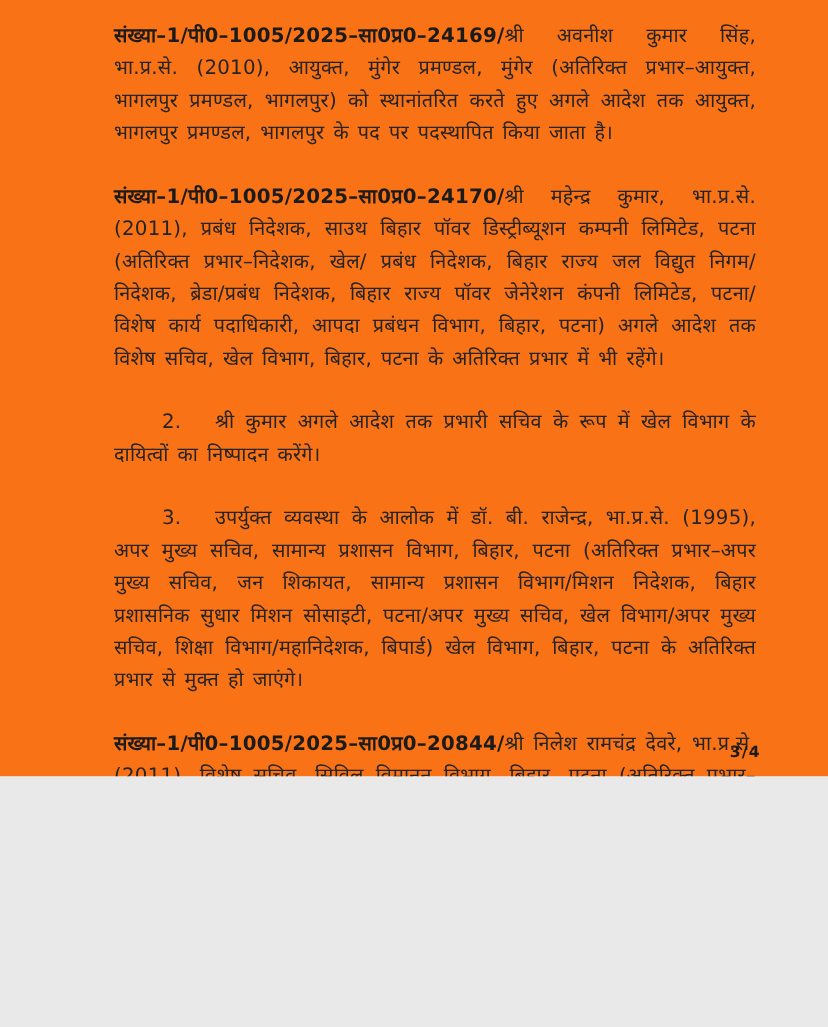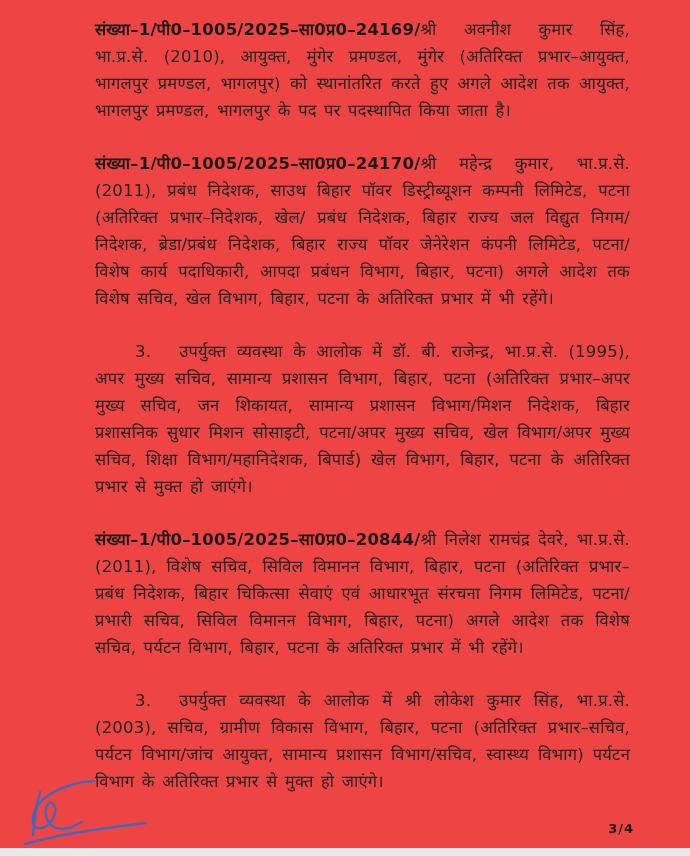--- a/index.html
+++ b/index.html
@@ -3,24 +3,24 @@
 <meta charset="utf-8">
 <style>
   html, body {
     margin: 0;
     padding: 0;
     background: #e9e9e9;
   }
   .page {
     position: relative;
     width: 690px;
-    height: 848px;
+    height: 647px;
     box-sizing: border-box;
     margin: 0 auto;
-    background: #ef4444;
+    background: #f97316;
     color: #242424;
     font-family: "DejaVu Sans", "Liberation Sans", sans-serif;
     font-size: 16.5px;
     line-height: 27px;
     padding: 16px 60px 0 95px;
     overflow: hidden;
   }
   .para {
     margin: 0 0 26px 0;
     text-align: justify;
@@ -58,20 +58,23 @@
 <div class="page">
 
   <p class="para order">
     <span class="ref">संख्या–1/पी0–1005/2025–सा0प्र0–24169/</span><span>श्री अवनीश कुमार सिंह, भा.प्र.से. (2010), आयुक्त, मुंगेर प्रमण्डल, मुंगेर (अतिरिक्त प्रभार–आयुक्त, भागलपुर प्रमण्डल, भागलपुर) को स्थानांतरित करते हुए अगले आदेश तक आयुक्त, भागलपुर प्रमण्डल, भागलपुर के पद पर पदस्थापित किया जाता है।</span>
   </p>
 
   <p class="para order">
     <span class="ref">संख्या–1/पी0–1005/2025–सा0प्र0–24170/</span><span>श्री महेन्द्र कुमार, भा.प्र.से. (2011), प्रबंध निदेशक, साउथ बिहार पॉवर डिस्ट्रीब्यूशन कम्पनी लिमिटेड, पटना (अतिरिक्त प्रभार–निदेशक, खेल/ प्रबंध निदेशक, बिहार राज्य जल विद्युत निगम/निदेशक, ब्रेडा/प्रबंध निदेशक, बिहार राज्य पॉवर जेनेरेशन कंपनी लिमिटेड, पटना/विशेष कार्य पदाधिकारी, आपदा प्रबंधन विभाग, बिहार, पटना) अगले आदेश तक विशेष सचिव, खेल विभाग, बिहार, पटना के अतिरिक्त प्रभार में भी रहेंगे।</span>
   </p>
 
+  <p class="para item">
+    <span class="num">2.</span><span>श्री कुमार अगले आदेश तक प्रभारी सचिव के रूप में खेल विभाग के दायित्वों का निष्पादन करेंगे।</span>
+  </p>
 
   <p class="para item">
     <span class="num">3.</span><span>उपर्युक्त व्यवस्था के आलोक में डॉ. बी. राजेन्द्र, भा.प्र.से. (1995), अपर मुख्य सचिव, सामान्य प्रशासन विभाग, बिहार, पटना (अतिरिक्त प्रभार–अपर मुख्य सचिव, जन शिकायत, सामान्य प्रशासन विभाग/मिशन निदेशक, बिहार प्रशासनिक सुधार मिशन सोसाइटी, पटना/अपर मुख्य सचिव, खेल विभाग/अपर मुख्य सचिव, शिक्षा विभाग/महानिदेशक, बिपार्ड) खेल विभाग, बिहार, पटना के अतिरिक्त प्रभार से मुक्त हो जाएंगे।</span>
   </p>
 
   <p class="para order">
     <span class="ref">संख्या–1/पी0–1005/2025–सा0प्र0–20844/</span><span>श्री निलेश रामचंद्र देवरे, भा.प्र.से. (2011), विशेष सचिव, सिविल विमानन विभाग, बिहार, पटना (अतिरिक्त प्रभार– प्रबंध निदेशक, बिहार चिकित्सा सेवाएं एवं आधारभूत संरचना निगम लिमिटेड, पटना/प्रभारी सचिव, सिविल विमानन विभाग, बिहार, पटना) अगले आदेश तक विशेष सचिव, पर्यटन विभाग, बिहार, पटना के अतिरिक्त प्रभार में भी रहेंगे।</span>
   </p>
 
 

